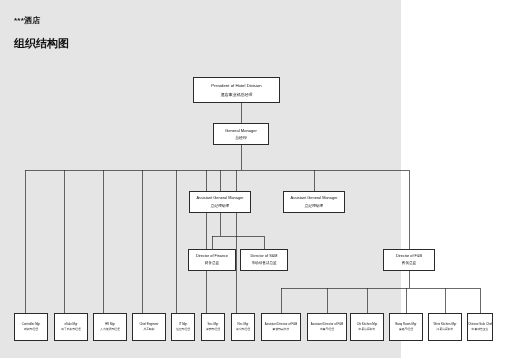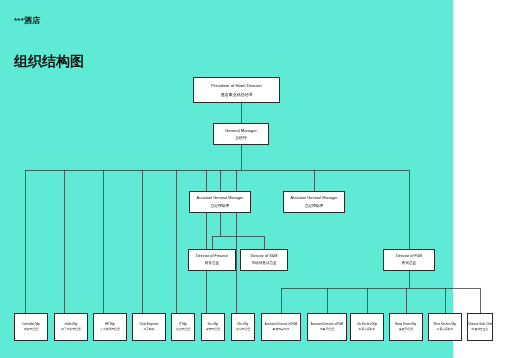--- a/index.html
+++ b/index.html
@@ -9,38 +9,38 @@
   }
   body {
     width: 507px;
     height: 358px;
     font-family: "Liberation Sans", sans-serif;
     color: #000000;
     overflow: hidden;
   }
   #page {
     position: relative;
-    width: 453px;
+    width: 401px;
     height: 358px;
-    background: #5eead4;
+    background: #e5e5e5;
   }
   .doc-title {
     position: absolute;
     left: 14px;
     top: 15px;
     font-size: 8px;
     font-weight: bold;
     color: #111;
     letter-spacing: 0.2px;
   }
   .doc-subtitle {
     position: absolute;
     left: 14px;
-    top: 53px;
-    font-size: 14px;
+    top: 36px;
+    font-size: 11px;
     font-weight: bold;
     color: #111;
   }
   .canvas {
     position: absolute;
     left: 0;
     top: 60px;
     width: 507px;
     height: 298px;
   }

